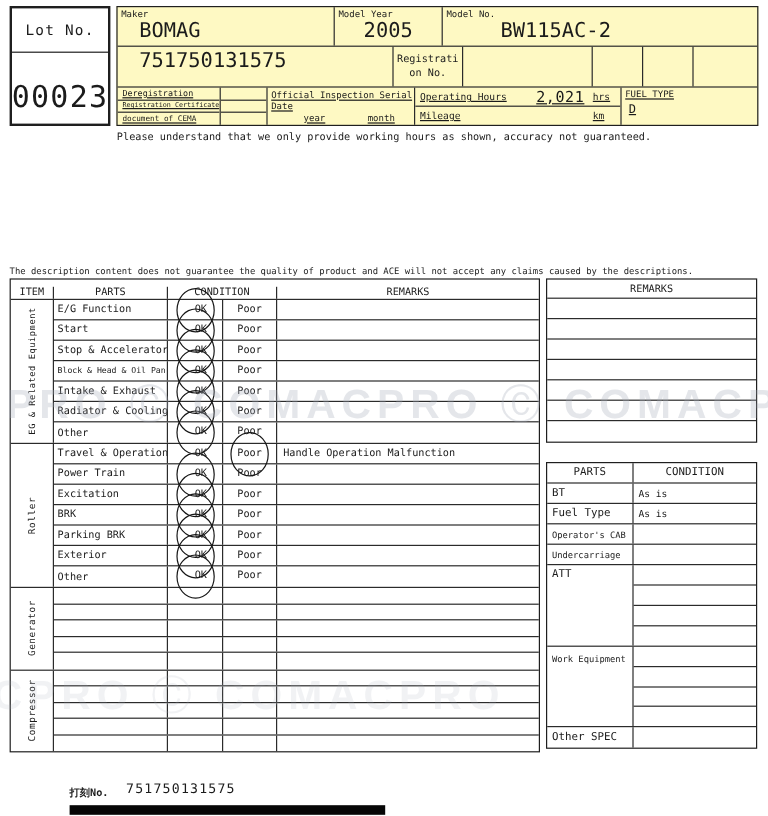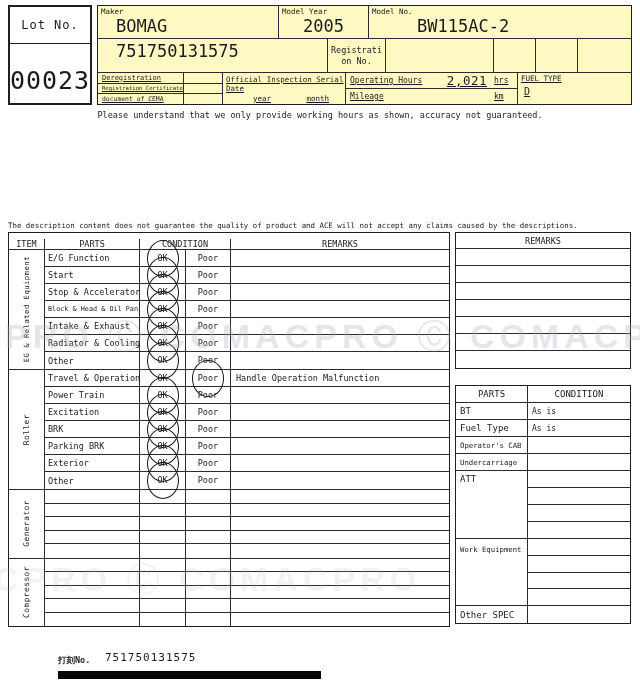--- a/index.html
+++ b/index.html
@@ -53,21 +53,21 @@
   .group-label span { writing-mode:vertical-rl; transform:rotate(180deg); font-size:7.2px; letter-spacing:0.5px; white-space:nowrap; }
   .group-rows { flex:1; display:flex; flex-direction:column; }
   .mrow { display:flex; height:17px; border-bottom:1px solid #2b2b2b; }
   .mrow.last { border-bottom:none; }
   .mrow.short { height:13.5px; }
   .c-part { width:95px; border-right:1px solid #2b2b2b; display:flex; align-items:center; padding-left:3px; font-size:8.5px; white-space:nowrap; overflow:hidden; }
   .c-part.small { font-size:6.8px; }
   .c-ok { width:46px; border-right:1px solid #2b2b2b; display:flex; align-items:center; justify-content:center; }
   .c-poor { width:45px; border-right:1px solid #2b2b2b; display:flex; align-items:center; justify-content:center; }
   .c-rem { flex:1; display:flex; align-items:center; padding-left:5px; font-size:8.5px; white-space:nowrap; overflow:hidden; }
-  .pill { display:inline-block; min-width:32px; text-align:center; font-size:8.5px; line-height:11px; border:1.5px solid transparent; border-radius:50%; padding:12px 5px; }
+  .pill { display:inline-block; min-width:32px; text-align:right; font-size:8.5px; line-height:11px; border:1.5px solid transparent; border-radius:50%; padding:12px 5px; }
   .pill.circled { border-color:#161616; }
 
   
   #remarks-table { left:455px; top:232px; width:176px; border:1.5px solid #1f1f1f; }
   .rt-header { height:16px; border-bottom:1px solid #2b2b2b; display:flex; align-items:center; justify-content:center; font-size:8.5px; }
   .rt-row { height:17px; border-bottom:1px solid #2b2b2b; }
   .rt-row.last { border-bottom:none; }
 
   
   #spec-table { left:455px; top:385px; width:176px; border:1.5px solid #1f1f1f; }

